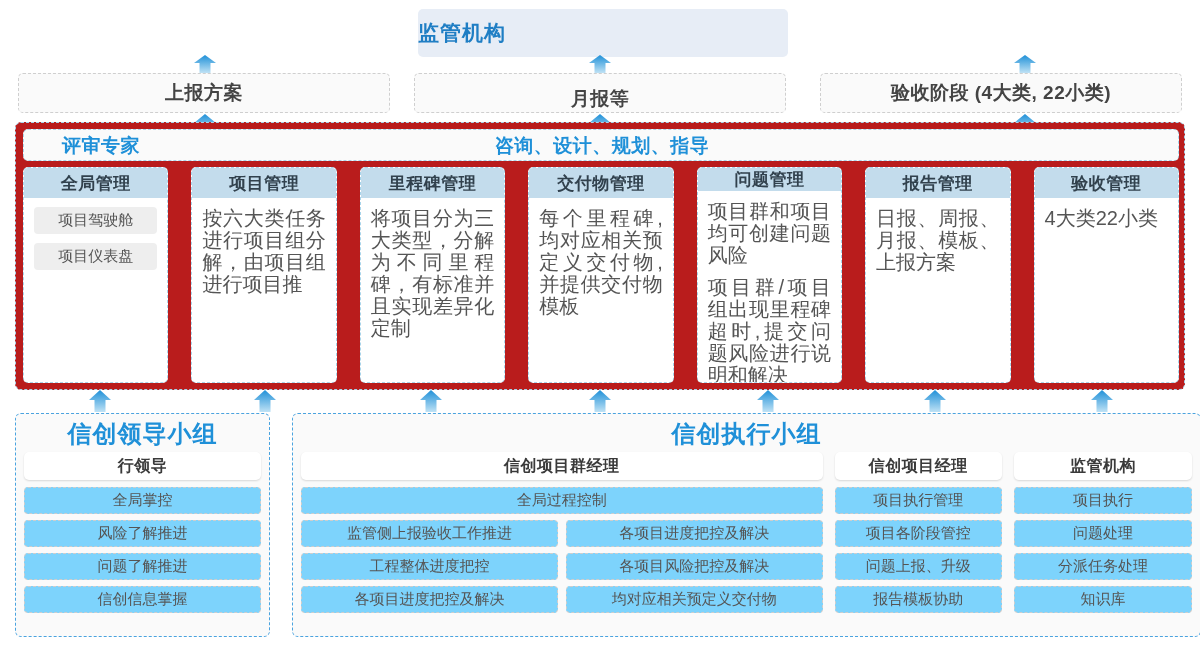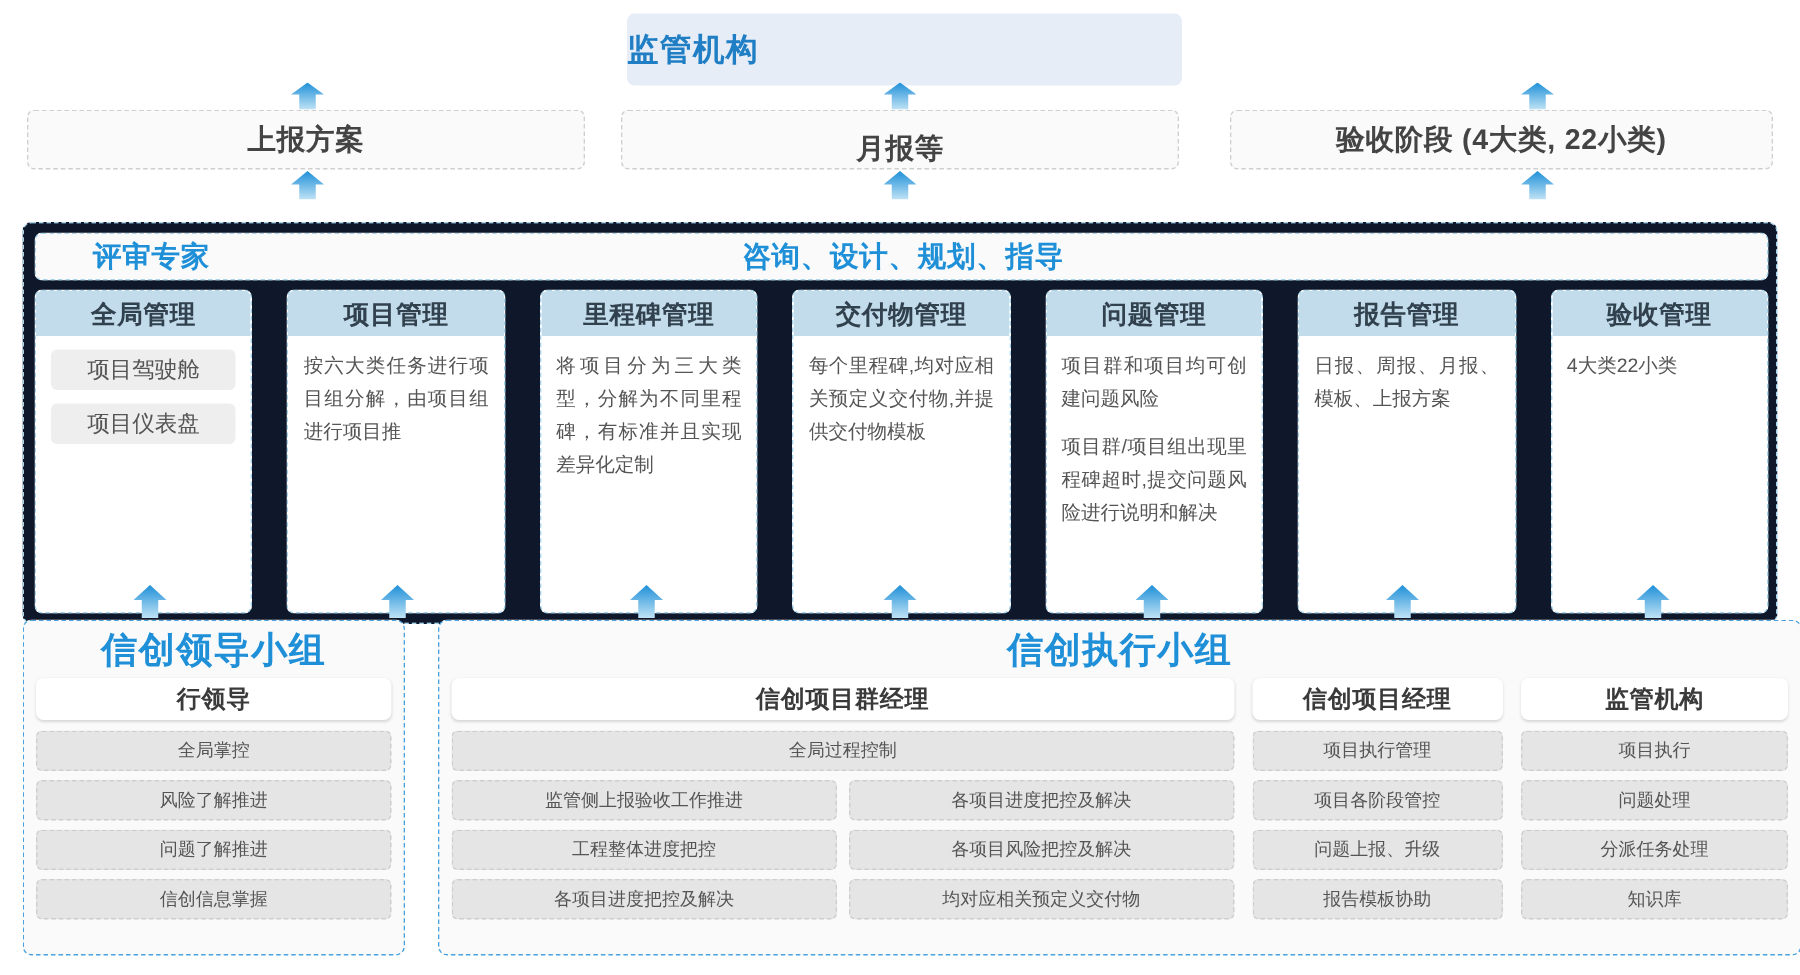--- a/index.html
+++ b/index.html
@@ -31,22 +31,22 @@
     position:absolute; top:0; height:40px;
     display:flex; align-items:center; justify-content:center;
     color:#444; font-size:19px; font-weight:bold; letter-spacing:.5px;
   }
   #rb0{ left:18px;  width:372px; }
   #rb1{ left:414px; width:372px;align-items:flex-end; }
   #rb2{ left:820px; width:362px; }
 
   
   .midpanel{
-    position:absolute; left:15px; top:148px; width:1170px; height:268px;
-    background:#0f172a; border:1px dashed #a8d4ea; border-radius:6px;
+    position:absolute; left:15px; top:122px; width:1170px; height:268px;
+    background:#b91c1c; border:1px dashed #a8d4ea; border-radius:6px;
   }
   .midheader{
     position:absolute; left:7px; top:6px; width:1156px; height:32px;
     border:1px dashed #a8d4ea; border-radius:5px; background:#fafafa;
   }
   .midheader .lbl{
     position:absolute; top:3px; color:#1f90d8; font-size:19px; font-weight:bold;
     letter-spacing:.5px; line-height:26px;
   }
   .mh-left{ left:38px; }
@@ -58,21 +58,21 @@
     flex:1 1 0; border:1px dashed #a8d4ea; border-radius:5px;
     background:#ffffff; overflow:hidden; display:flex; flex-direction:column;
   }
   .col-head{
     height:30px; background:#c3dcec; color:#31414d;
     display:flex; align-items:center; justify-content:center;
     font-size:17px; font-weight:bold; letter-spacing:.5px;
   }
   .col-body{ flex:1; padding:9px 10px 8px 10px; }
   .col-body p{
-    color:#555; font-size:13px; line-height:22px;
+    color:#555; font-size:20px; line-height:22px;
     text-align:justify; text-align-last:left; margin-bottom:10px;
   }
   .chip{
     background:#eeeeee; border-radius:4px; color:#555;
     font-size:15px; height:27px; margin-bottom:9px;
     display:flex; align-items:center; justify-content:center;
   }
 
   
   .botleft{
@@ -90,24 +90,24 @@
     letter-spacing:1px; line-height:28px; margin-bottom:4px;
   }
   .rolehead{
     background:#ffffff; border-radius:5px; height:28px;
     box-shadow:0 1px 2px rgba(0,0,0,.14);
     display:flex; align-items:center; justify-content:center;
     color:#3a3a3a; font-size:16px; font-weight:bold; letter-spacing:.5px;
     margin-bottom:7px;
   }
   .item{
-    border:1px dashed #cdcdcd; border-radius:4px; background:#e5e5e5;
+    border:1px dashed #cdcdcd; border-radius:4px; background:#7dd3fc;
     height:27px; margin-bottom:6px;
     display:flex; align-items:center; justify-content:center;
-    color:#555; font-size:12px;
+    color:#555; font-size:15px;
   }
   .br-cols{ display:flex; gap:12px; }
   .br-pm{ width:530px; }
   .br-sub{ display:flex; gap:8px; }
   .br-sub > div{ flex:1 1 0; }
   .br-single{ width:170px; }
   .br-single2{ width:181px; }
 </style>
 </head>
 <body>

